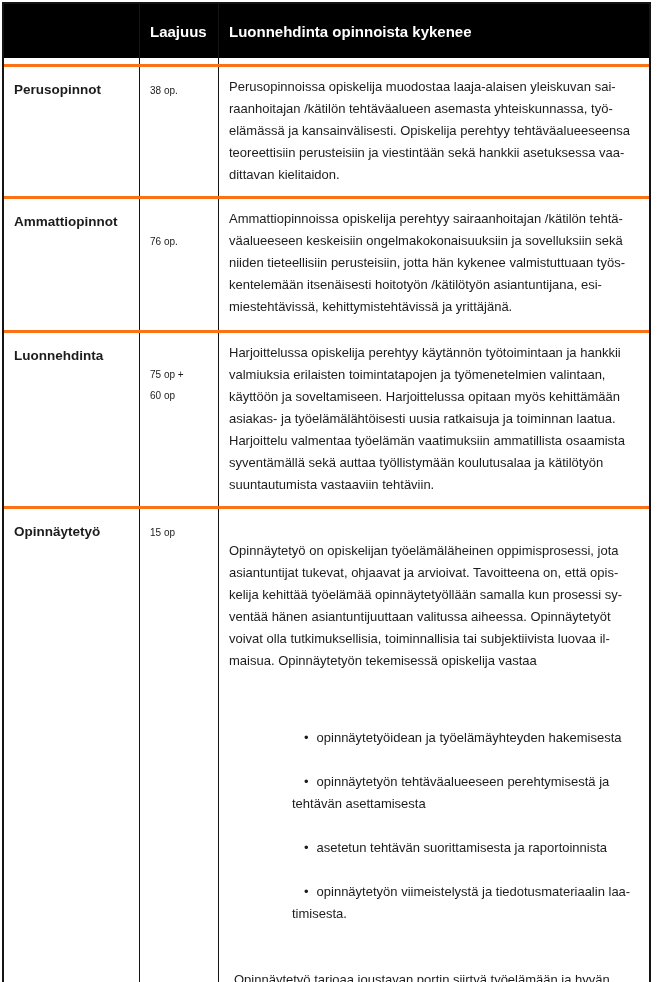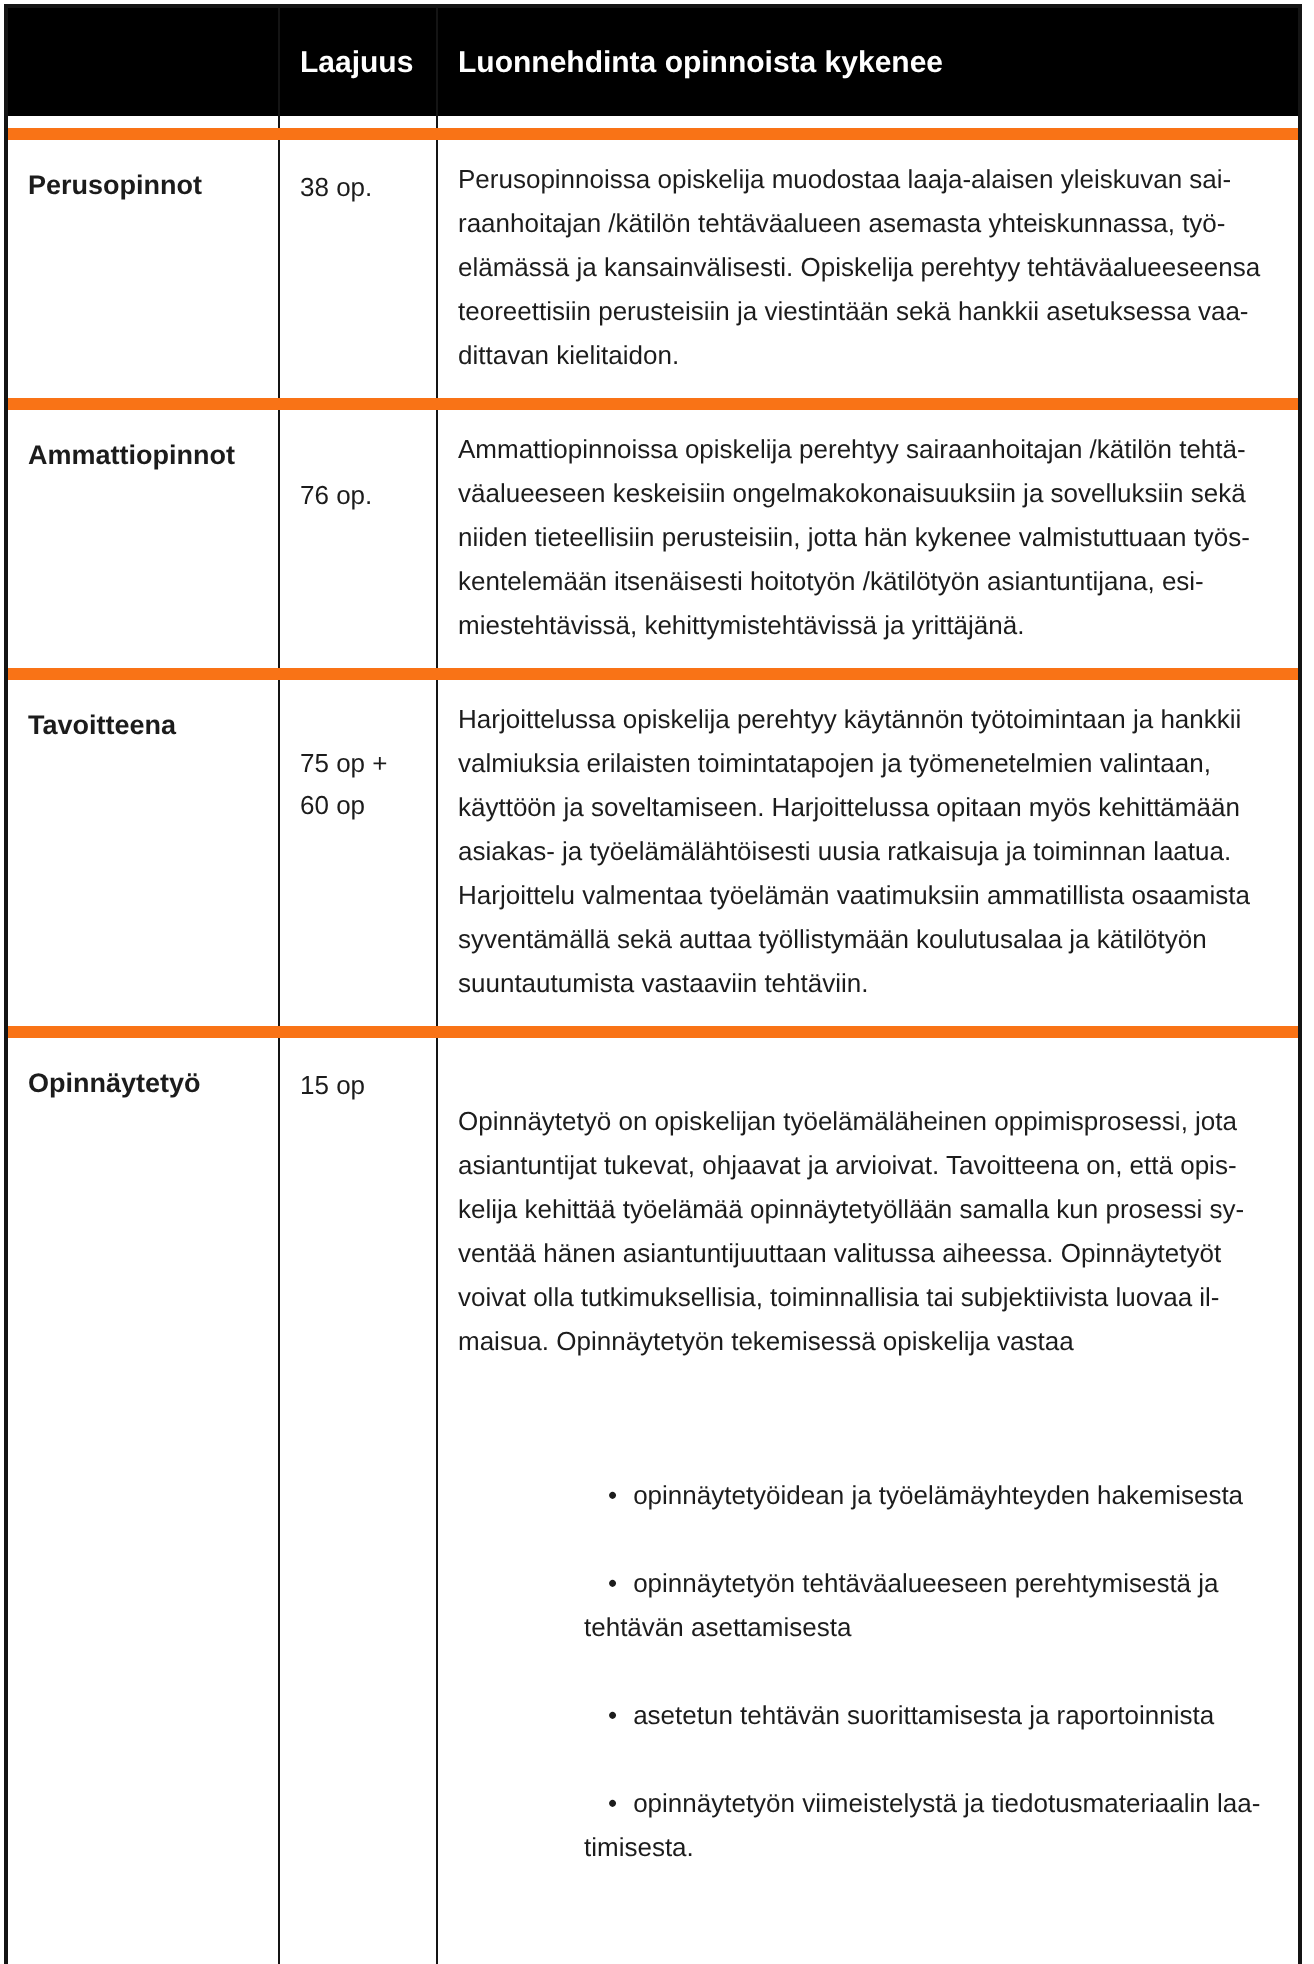--- a/index.html
+++ b/index.html
@@ -12,21 +12,21 @@
   }
   .table {
     width: 649px;
     border: 2px solid #141414;
     background: #ffffff;
   }
   .trow {
     display: grid;
     grid-template-columns: 136px 79px 1fr;
   }
-  .trow + .trow { border-top: 6px solid #f97316; }
+  .trow + .trow { border-top: 3px solid #f97316; }
   .cell { border-right: 1px solid #141414; }
   .cell:last-child { border-right: none; }
 
   
   .trow.header { min-height: 60px; }
   .trow.header .cell { position: relative; background: #ffffff; }
   .hfill {
     position: absolute;
     left: 0; right: 0; top: 0; bottom: 6px;
     background: #000000;
@@ -41,21 +41,21 @@
 
   
   .label {
     font-weight: bold;
     font-size: 13.5px;
     line-height: 21px;
     padding: 12px 4px 8px 10px;
     white-space: pre-line;
   }
   .laajuus {
-    font-size: 13px;
+    font-size: 10px;
     line-height: 21px;
     padding: 13px 4px 8px 10px;
     white-space: pre-line;
   }
   .desc {
     font-size: 13px;
     line-height: 22px;
     padding: 9px 6px 10px 10px;
     white-space: pre-line;
   }
@@ -119,21 +119,21 @@
     <div class="cell label">Ammattiopinnot</div>
     <div class="cell laajuus">76 op.</div>
     <div class="cell desc">Ammattiopinnoissa opiskelija perehtyy sairaanhoitajan /kätilön tehtä-
 väalueeseen keskeisiin ongelmakokonaisuuksiin ja sovelluksiin sekä
 niiden tieteellisiin perusteisiin, jotta hän kykenee valmistuttuaan työs-
 kentelemään itsenäisesti hoitotyön /kätilötyön asiantuntijana, esi-
 miestehtävissä, kehittymistehtävissä ja yrittäjänä.</div>
   </div>
 
   <div class="trow">
-    <div class="cell label">Tavoitteena</div>
+    <div class="cell label">Luonnehdinta</div>
     <div class="cell laajuus">75 op +
 60 op</div>
     <div class="cell desc">Harjoittelussa opiskelija perehtyy käytännön työtoimintaan ja hankkii
 valmiuksia erilaisten toimintatapojen ja työmenetelmien valintaan,
 käyttöön ja soveltamiseen.  Harjoittelussa opitaan myös kehittämään
 asiakas- ja työelämälähtöisesti uusia ratkaisuja ja toiminnan laatua.
 Harjoittelu valmentaa työelämän vaatimuksiin ammatillista osaamista
 syventämällä sekä auttaa työllistymään koulutusalaa ja kätilötyön
 suuntautumista vastaaviin tehtäviin.</div>
   </div>

